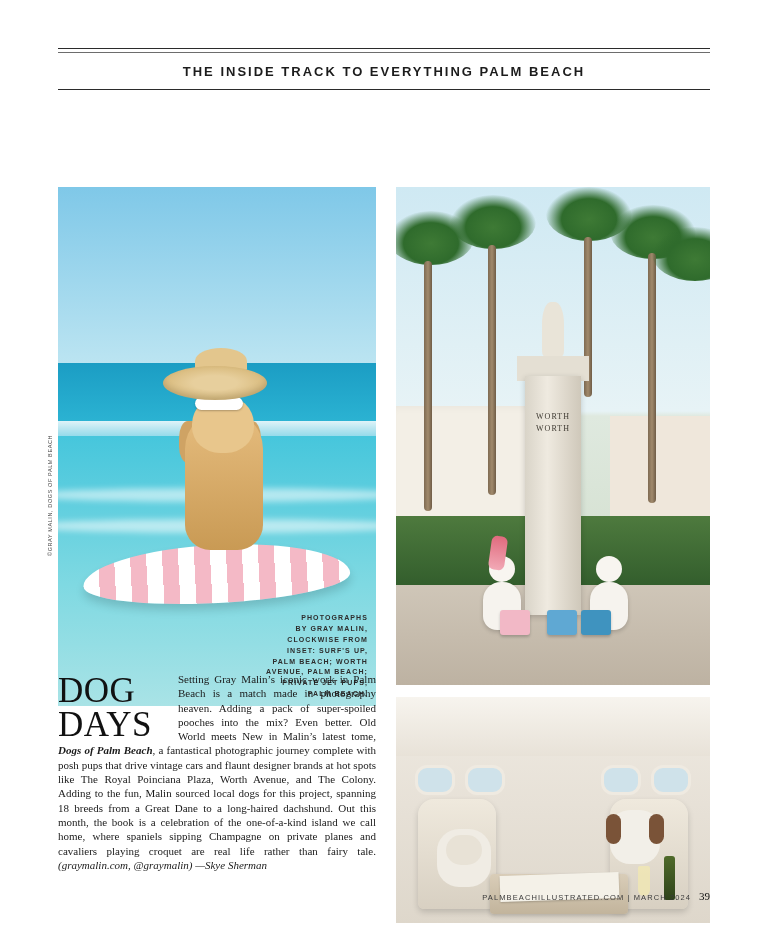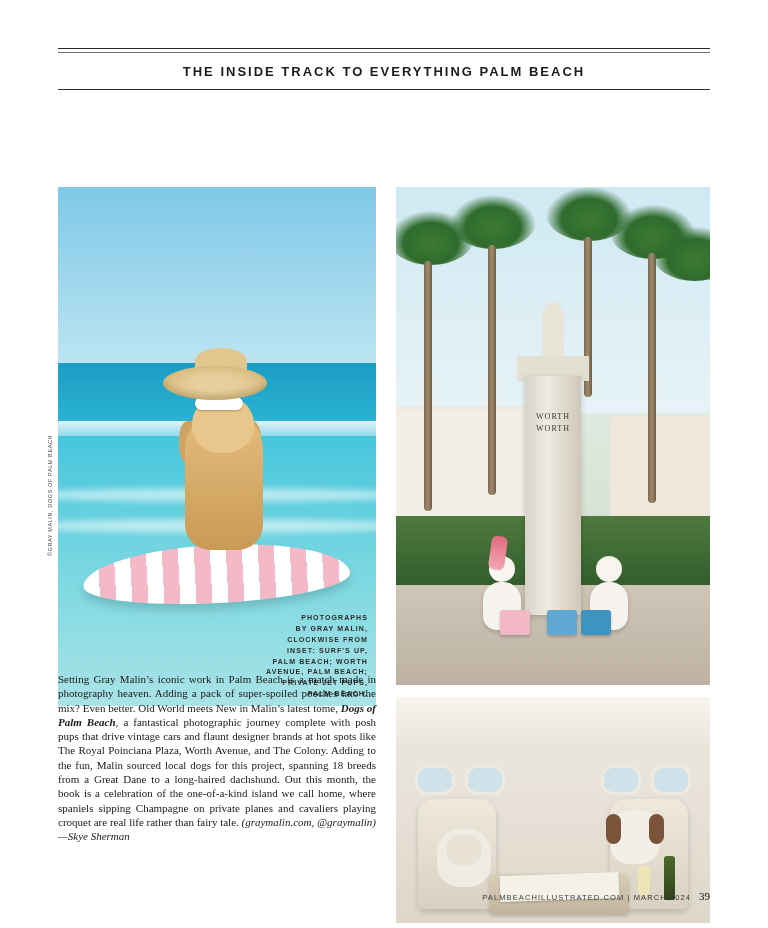--- a/index.html
+++ b/index.html
@@ -516,20 +516,24 @@
     <div class="ear l"></div>
     <div class="ear r"></div>
   </div>
   <div class="jet-table"></div>
   <div class="newspaper"></div>
   <div class="bottle"></div>
   <div class="glass"></div>
 </div>
 
 <div id="article">
+  <div id="dog-days">
+    <span>DOG</span>
+    <span class="l2">DAYS</span>
+  </div>
   <div class="body">
     <span>Setting Gray Malin’s iconic work in Palm Beach is a match made in photography heaven. Adding a pack of super-spoiled pooches into the mix? Even better. Old World meets New in Malin’s latest tome, </span><b>Dogs of Palm Beach</b><span>, a fantastical photographic journey complete with posh pups that drive vintage cars and flaunt designer brands at hot spots like The Royal Poinciana Plaza, Worth Avenue, and The Colony. Adding to the fun, Malin sourced local dogs for this project, spanning 18 breeds from a Great Dane to a long-haired dachshund. Out this month, the book is a celebration of the one-of-a-kind island we call home, where spaniels sipping Champagne on private planes and cavaliers playing croquet are real life rather than fairy tale. </span><i>(graymalin.com, @graymalin) —Skye Sherman</i>
   </div>
 </div>
 
 <div id="footer">
   <span>PALMBEACHILLUSTRATED.COM | MARCH 2024</span>
   <span class="pageno">39</span>
 </div>
 

